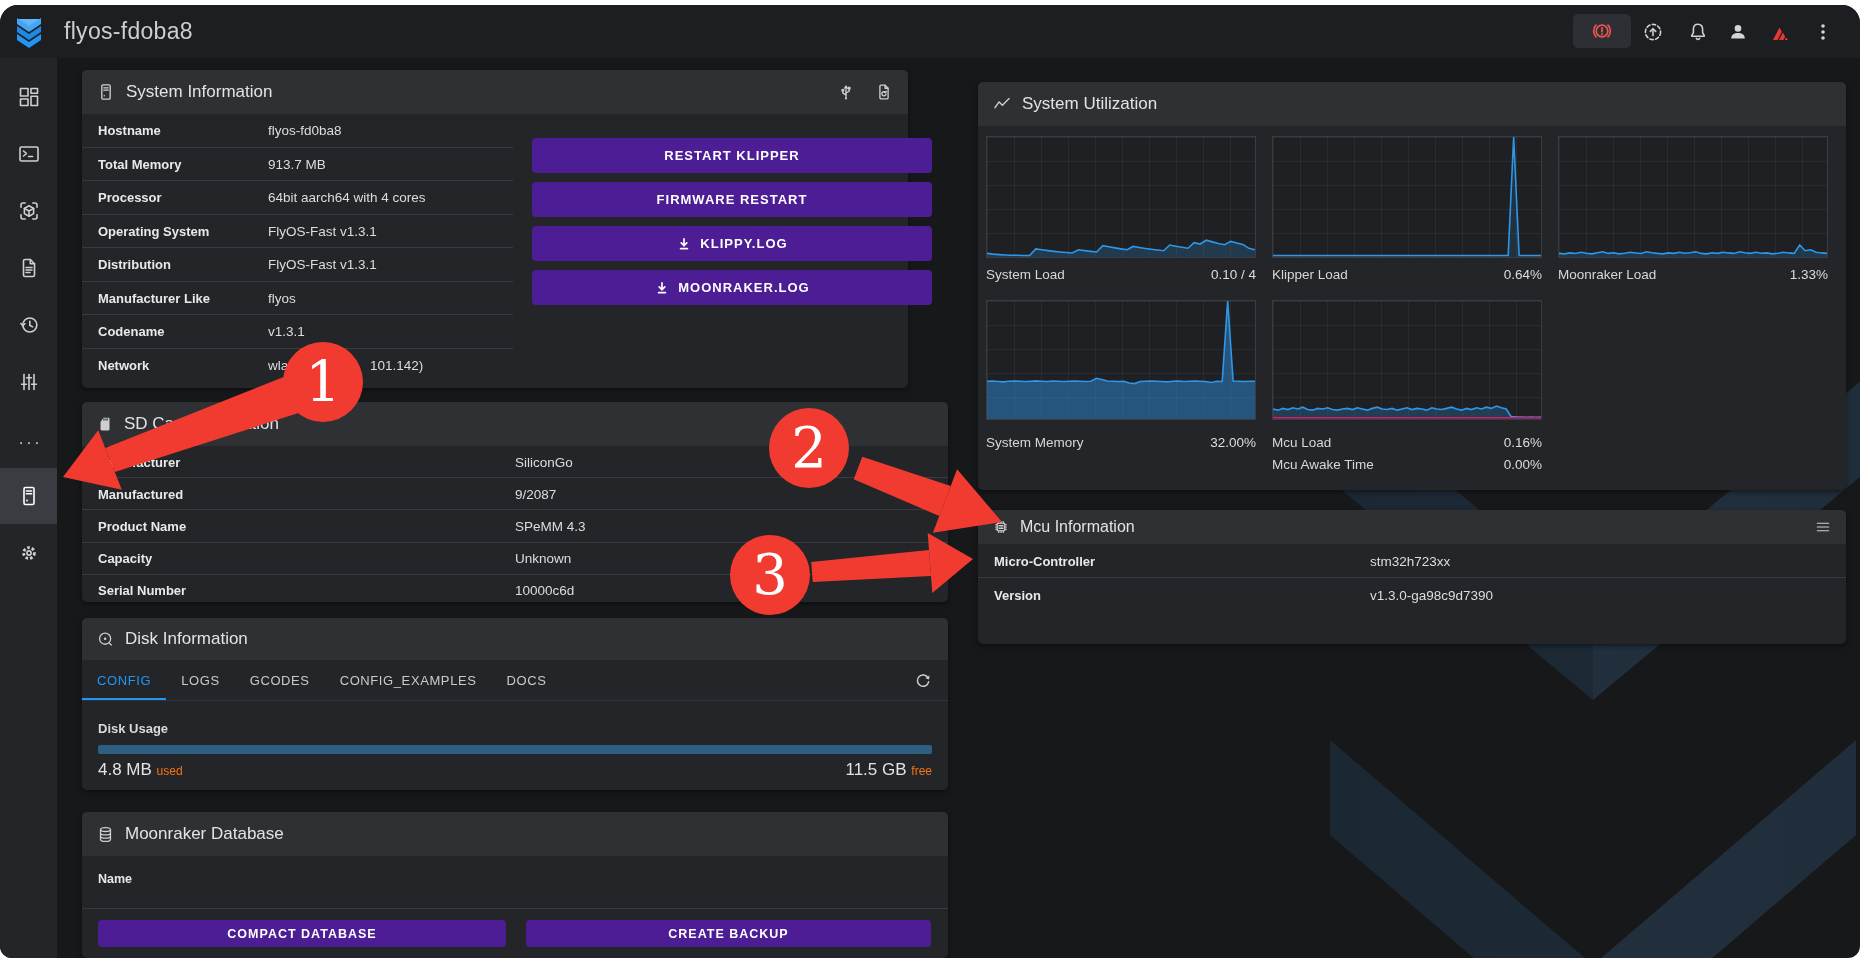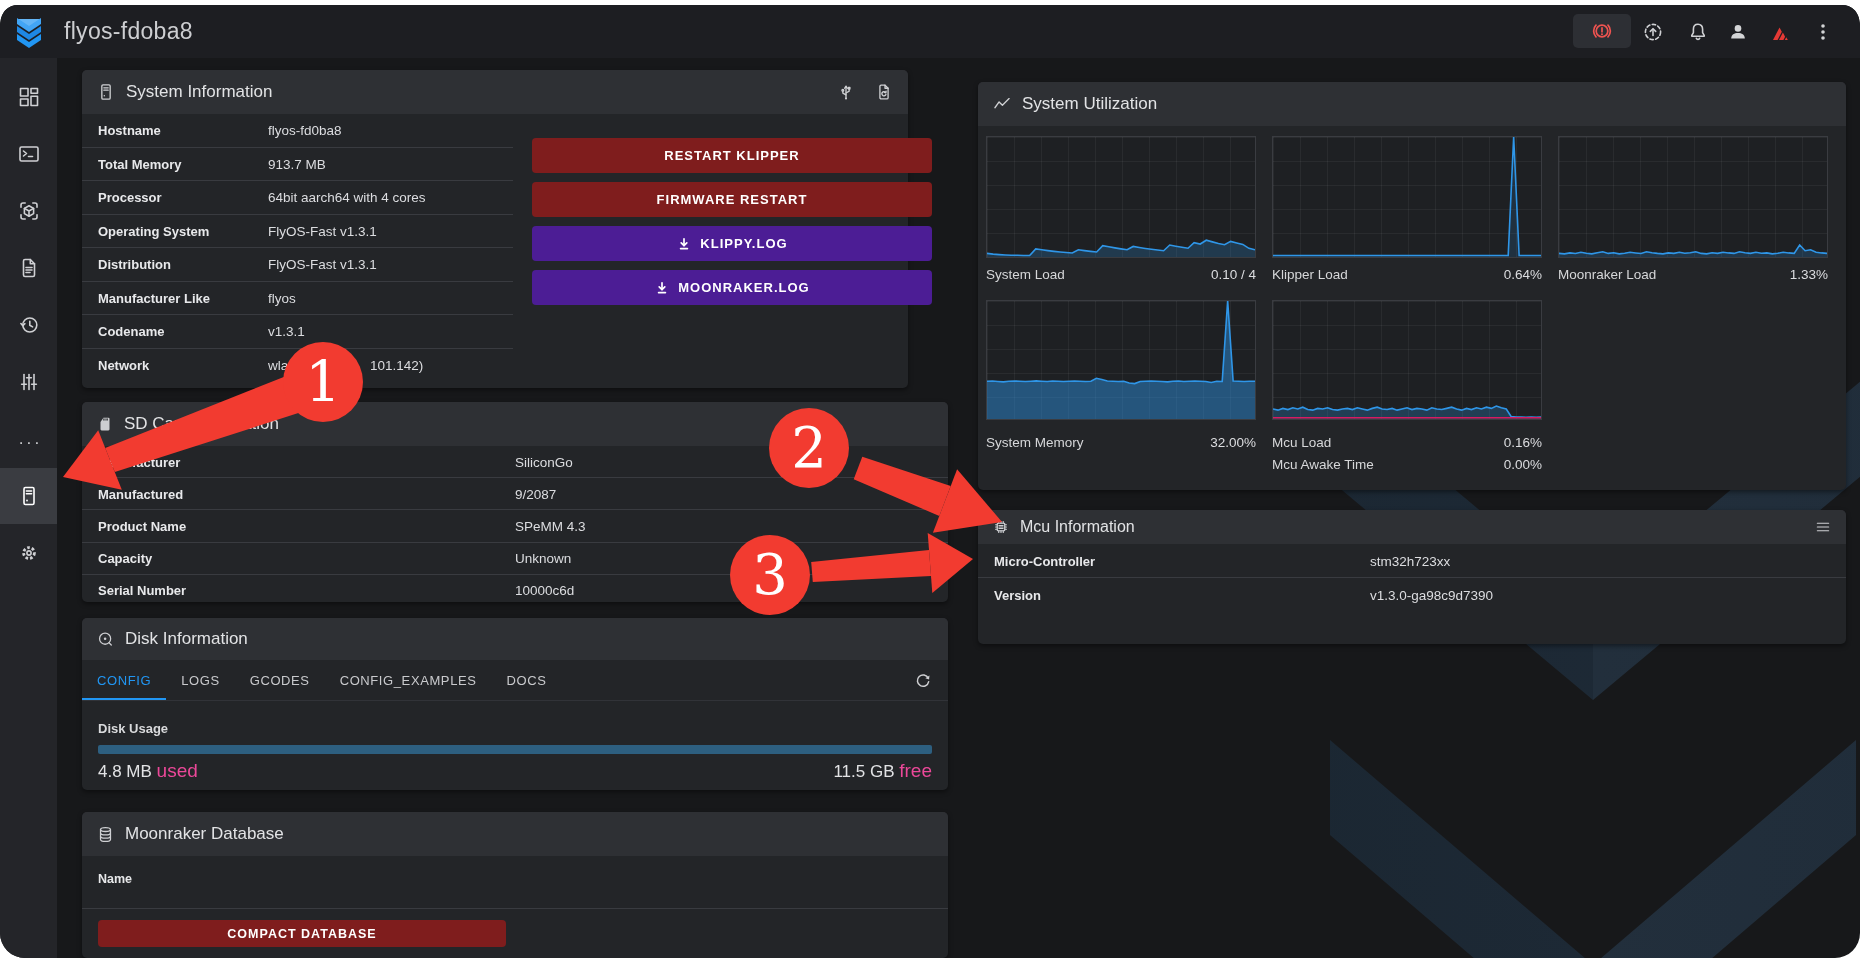--- a/index.html
+++ b/index.html
@@ -1,16 +1,16 @@
 <!DOCTYPE html>
 <html><head>
 <meta charset="utf-8">
 <style>
   html,body{margin:0;padding:0;background:#ffffff;font-family:"Liberation Sans",sans-serif;}
-  .stage{position:relative;width:1860px;height:958px;background:#ffffff;overflow:hidden;border-radius:25px;}
+  .stage{position:relative;width:1860px;height:958px;background:#ffffff;overflow:hidden;}
   .window{position:absolute;left:0;top:5px;width:1860px;height:953px;background:#17181a;
           border-radius:18px 18px 12px 12px;overflow:hidden;}
   
   .topbar{position:absolute;left:0;top:0;width:1860px;height:53px;background:#1d1e22;z-index:5;}
   .app-title{position:absolute;left:64px;top:13px;font-size:23px;color:#cdced1;letter-spacing:.3px;}
   .tb-ic{position:absolute;top:15px;width:24px;height:24px;}
   .estop-btn{position:absolute;left:1573px;top:9px;width:58px;height:34px;background:#2d2f34;border-radius:5px;
              display:flex;align-items:center;justify-content:center;}
   
   .sidebar{position:absolute;left:0;top:53px;width:57px;bottom:0;background:#242529;z-index:4;}
@@ -21,37 +21,37 @@
   .card-header{position:absolute;left:0;top:0;right:0;background:#2e3034;border-radius:5px 5px 0 0;
                display:flex;align-items:center;padding:0 14px;gap:10px;color:#e2e3e5;font-size:17px;}
   .h44{height:44px}.h42{height:42px}.h34{height:34px}
   .hdr-actions{margin-left:auto;display:flex;gap:18px;align-items:center;}
   .trow{position:relative;border-top:1px solid #393b40;}
   .trow.first{border-top:none;}
   .tlabel{position:absolute;left:16px;top:50%;transform:translateY(-50%);font-weight:bold;font-size:13px;color:#e8e9eb;}
   .tvalue{position:absolute;top:50%;transform:translateY(-50%);font-size:13.5px;color:#dcdde0;}
   .btn{position:absolute;border-radius:4px;display:flex;align-items:center;justify-content:center;gap:8px;
        font-weight:bold;font-size:13px;letter-spacing:1px;color:#fff;cursor:pointer;}
-  .btn.primary{background:#7f1d1d;}
+  .btn.primary{background:#4c1d95;}
   .btn.secondary{background:#4c1d95;text-align:right;}
   
   .tabs{position:absolute;left:0;top:42px;right:0;height:40px;display:flex;align-items:stretch;border-bottom:1px solid #313338;}
   .tab{display:flex;align-items:center;padding:0 15px;font-weight:normal;font-size:13px;letter-spacing:.6px;color:#c9cacd;}
   .tab.active{color:#2196f3;box-shadow:inset 0 -2px 0 #2196f3;}
   
   .chart{position:absolute;width:270px;height:122px;background:#1e2023;border:1px solid #3a3c41;box-sizing:border-box;
          background-image:linear-gradient(rgba(255,255,255,.05) 1px,transparent 1px),
                           linear-gradient(90deg,rgba(255,255,255,.05) 1px,transparent 1px);
          background-size:27px 24px;}
   .clabel{position:absolute;width:270px;height:20px;display:flex;justify-content:space-between;align-items:center;
           font-size:13.5px;color:#d6d7d9;}
   .clabel .cv{color:#dcdde0;}
   .bar{position:absolute;height:9px;border-radius:2px;background:#2d5f80;}
   .usage-line{position:absolute;font-size:17px;color:#e2e3e5;}
-  .usage-line .unit{font-size:19px;color:#ec4899;}
+  .usage-line .unit{font-size:12px;color:#f97316;}
   .overlay{position:absolute;inset:0;z-index:9;pointer-events:none;}
   .wm{position:absolute;inset:0;z-index:1;pointer-events:none;}
   svg{display:block;}
   .ic{stroke:#cfd0d3;fill:none;stroke-width:1.6;stroke-linecap:round;stroke-linejoin:round;}
   .icw{stroke:#ffffff;}
 </style>
 </head>
 <body>
 
 <div class="stage">
@@ -380,20 +380,23 @@
         <path d="M5.7,14.1 c0,1.3 2.8,2.4 6.3,2.4 s6.3,-1.1 6.3,-2.4"></path>
             </g>
           </svg>
       <span>Moonraker Database</span>
     </div>
     <div style="position:absolute;left:16px;top:60px;font-size:12.5px;font-weight:bold;color:#e6e7e9">Name</div>
     <div style="position:absolute;left:0;right:0;top:96px;border-top:1px solid #393b40"></div>
     <div class="btn primary" style="left:16px;top:108px;width:408px;height:27px;font-size:12.5px">
       <span>COMPACT DATABASE</span>
         </div>
+    <div class="btn primary" style="left:444px;top:108px;width:405px;height:27px;font-size:12.5px">
+      <span>CREATE BACKUP</span>
+        </div>
   </div>
 
   <div class="card" style="left:978px;top:77px;width:868px;height:408px">
     <div class="card-header h44">
       <svg width="20" height="20" viewBox="0 0 24 24">
         <polyline points="3.5,16.5 8.5,9.5 12.5,13.5 20.5,5.5" class="ic" stroke-width="1.8"></polyline>
           </svg>
       <span>System Utilization</span>
     </div>
     <div class="chart" style="left:8px;top:54px">

